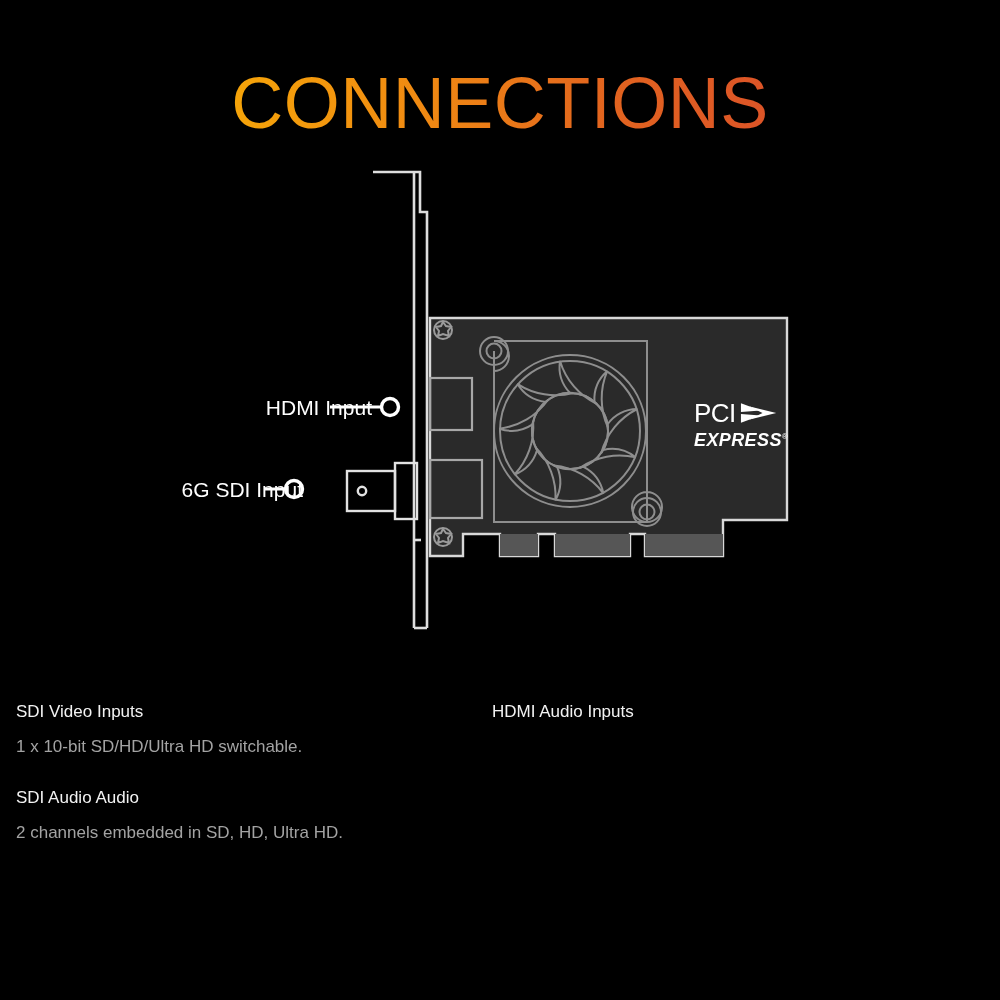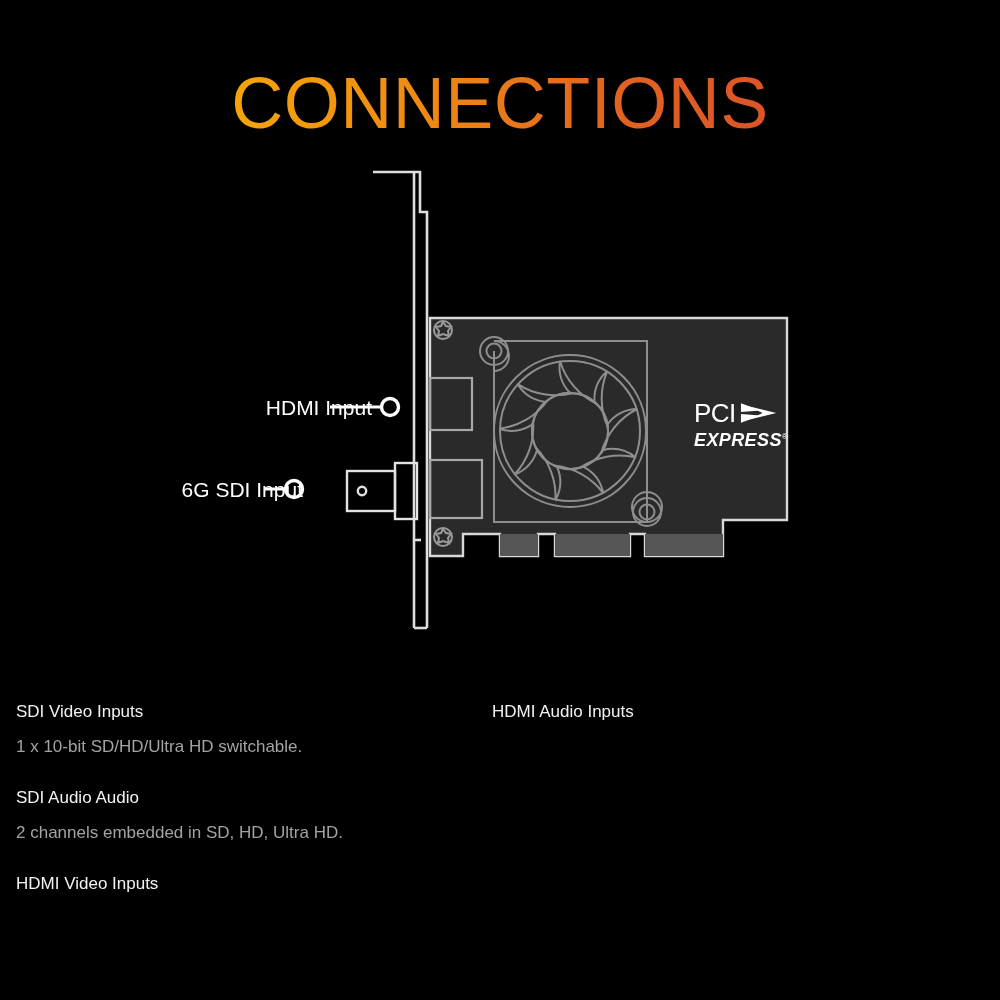--- a/index.html
+++ b/index.html
@@ -283,21 +283,20 @@
         <div class="spec-term">SDI Video Inputs</div>
         <div class="spec-desc">1 x 10-bit SD/HD/Ultra HD switchable.</div>
       </div>
 
       <div class="spec-item">
         <div class="spec-term">SDI Audio Audio</div>
         <div class="spec-desc">2 channels embedded in SD, HD, Ultra HD.</div>
       </div>
 
       <div class="spec-item">
-        <div class="spec-term">HDMI Video Inputs</div>
       </div>
     </div>
 
     <div class="spec-col" id="spec-col-right">
 
       <div class="spec-item">
         <div class="spec-term">HDMI Audio Inputs</div>
       </div>
 
     </div>

